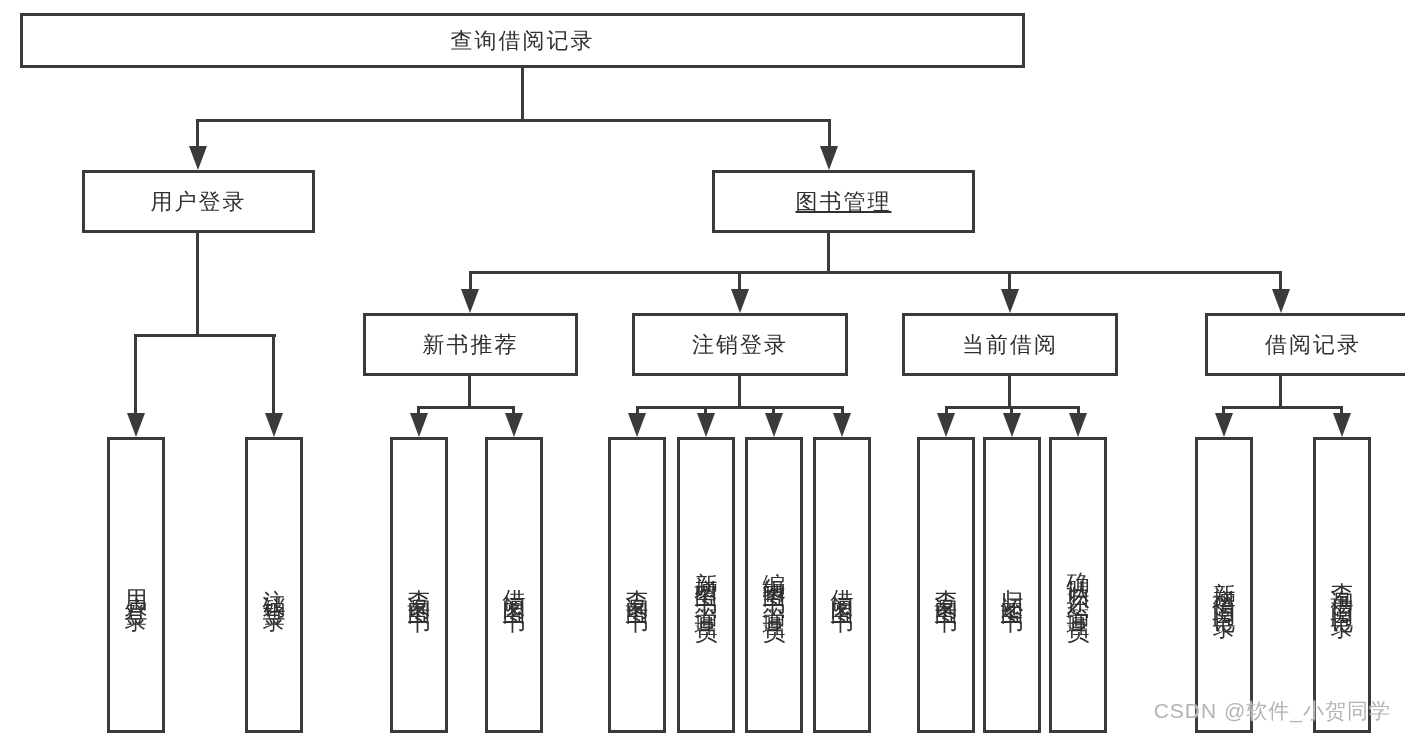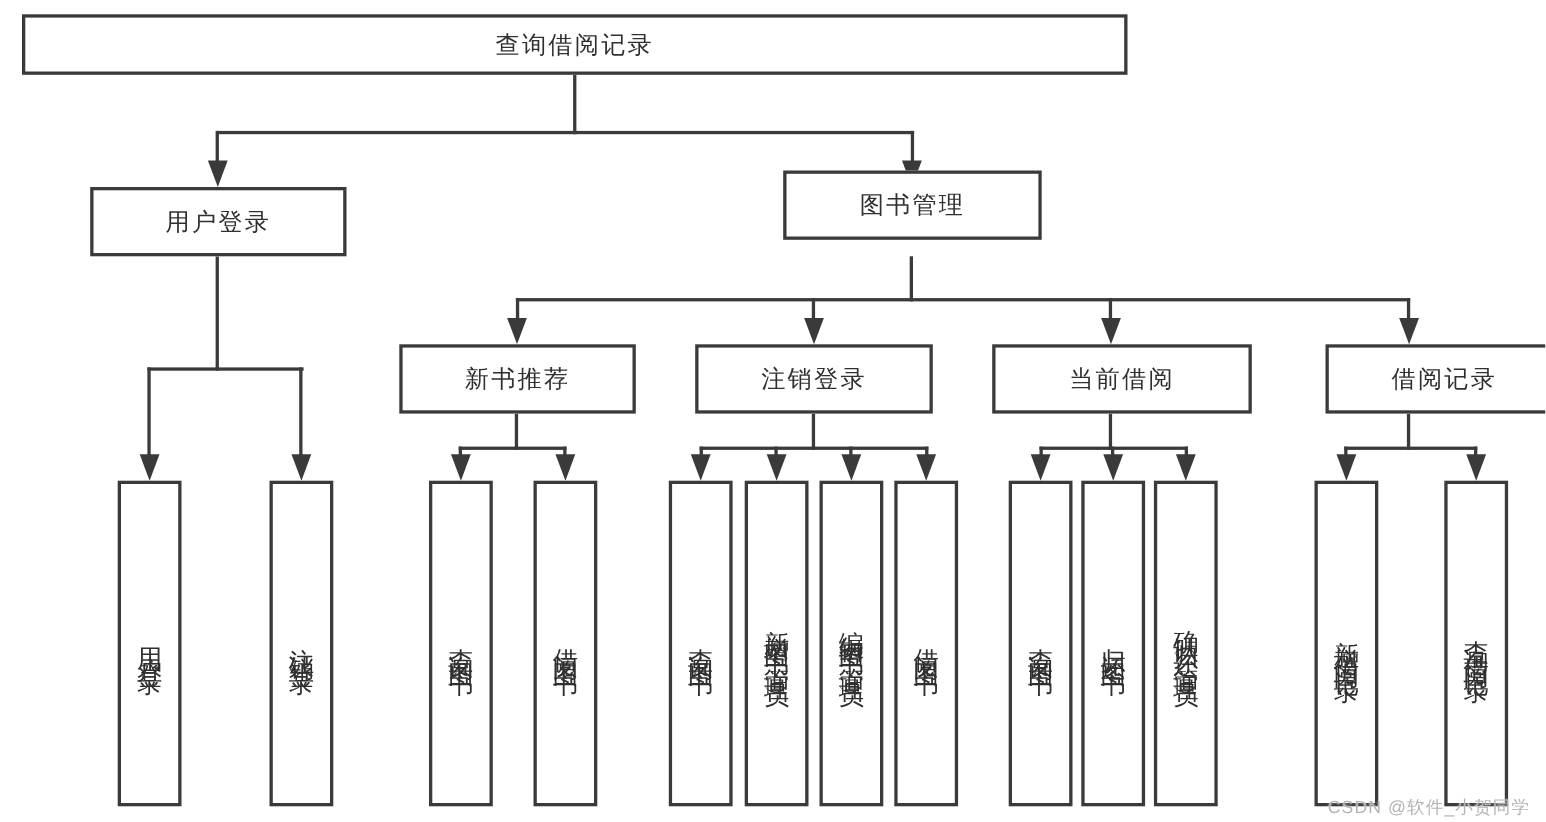--- a/index.html
+++ b/index.html
@@ -57,51 +57,51 @@
     width: 0;
     height: 0;
     border-left: 9px solid transparent;
     border-right: 9px solid transparent;
     border-top: 24px solid #3a3a3a;
     z-index: 1;
   }
   .watermark {
     position: absolute;
     right: 14px;
-    bottom: 2px;
-    font-size: 16px;
+    bottom: 22px;
+    font-size: 21px;
     color: #b3b3b3;
     text-shadow: 0 0 2px #ffffff;
     letter-spacing: 1px;
     z-index: 3;
   }
 </style>
 </head>
 <body>
 
 <div id="canvas">
 
   <div class="box" style="left:20px; top:13px; width:1005px; height:55px;">
     <span>查询借阅记录</span>
   </div>
 
   <div class="box lvl" style="left:82px; top:170px; width:233px;">
     <span>用户登录</span>
   </div>
-  <div class="box lvl" style="left:712px; top:155px; width:235px;">
+  <div class="box lvl" style="left:712px; top:170px; width:263px;text-decoration:underline;">
     <span>图书管理</span>
   </div>
 
   <div class="box lvl" style="left:363px; top:313px; width:215px;">
     <span>新书推荐</span>
   </div>
   <div class="box lvl" style="left:632px; top:313px; width:216px;">
     <span>注销登录</span>
   </div>
-  <div class="box lvl" style="left:902px; top:313px; width:236px;">
+  <div class="box lvl" style="left:902px; top:313px; width:216px;">
     <span>当前借阅</span>
   </div>
   <div class="box lvl" style="left:1205px; top:313px; width:216px;">
     <span>借阅记录</span>
   </div>
 
   <div class="box leaf" style="left:107px;">
     <span class="vtext">用户登录</span>
   </div>
   <div class="box leaf" style="left:245px;">

